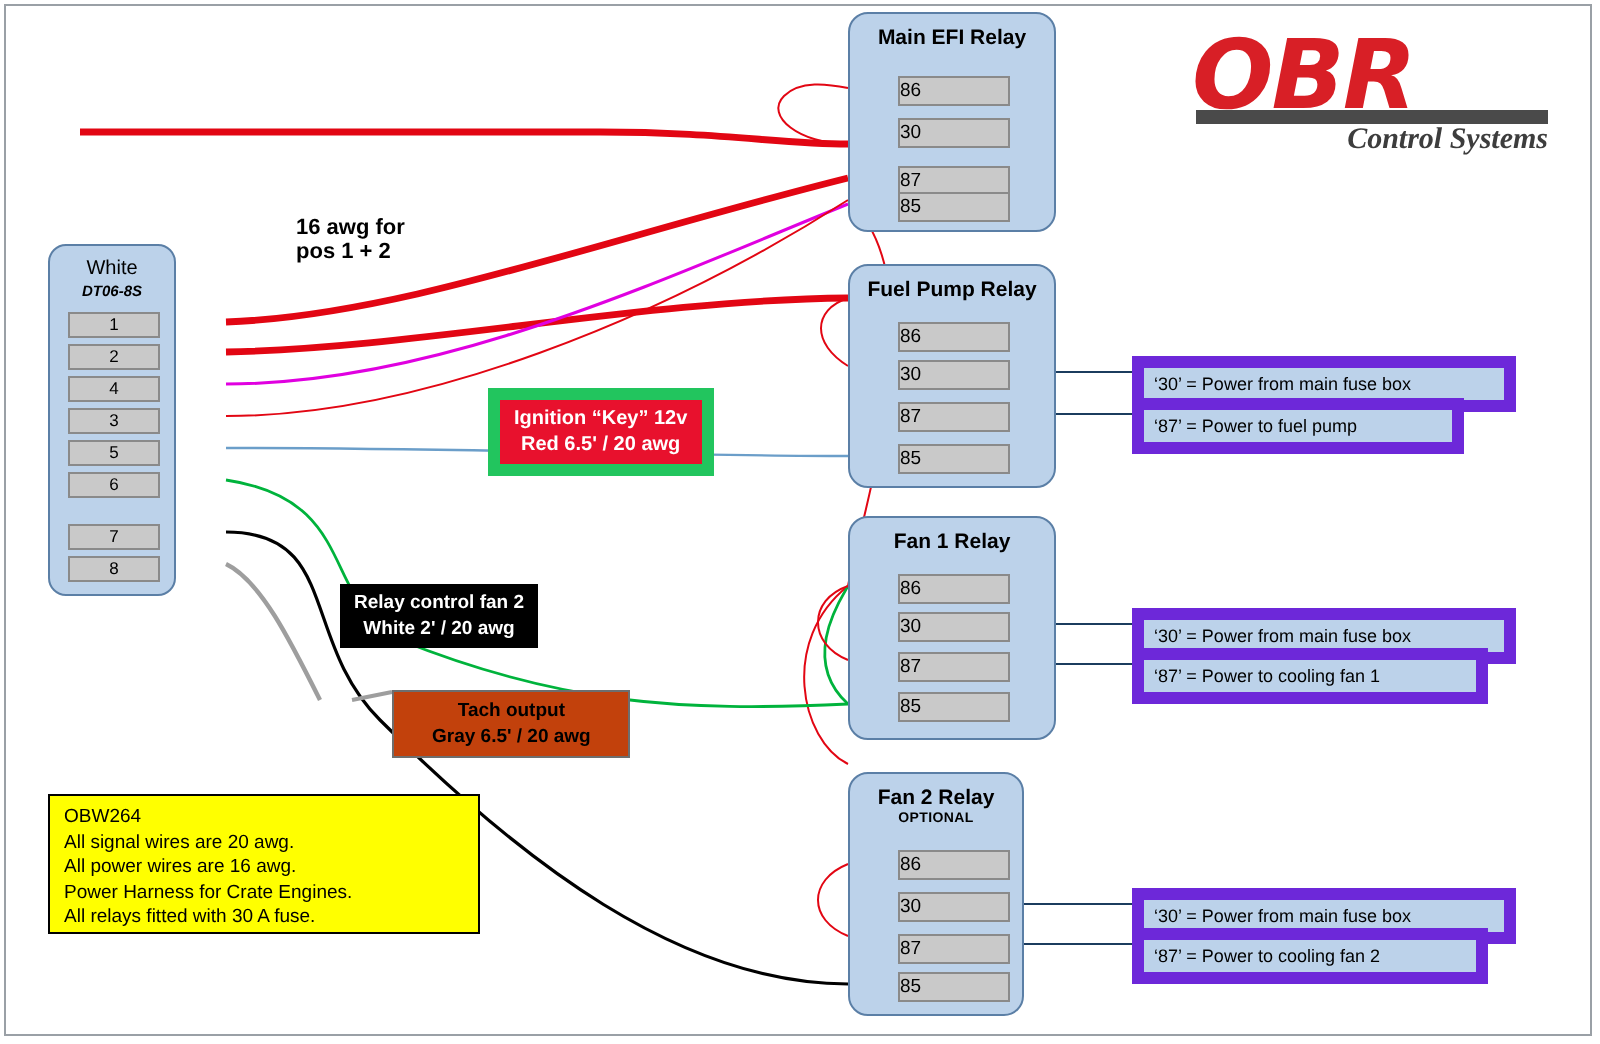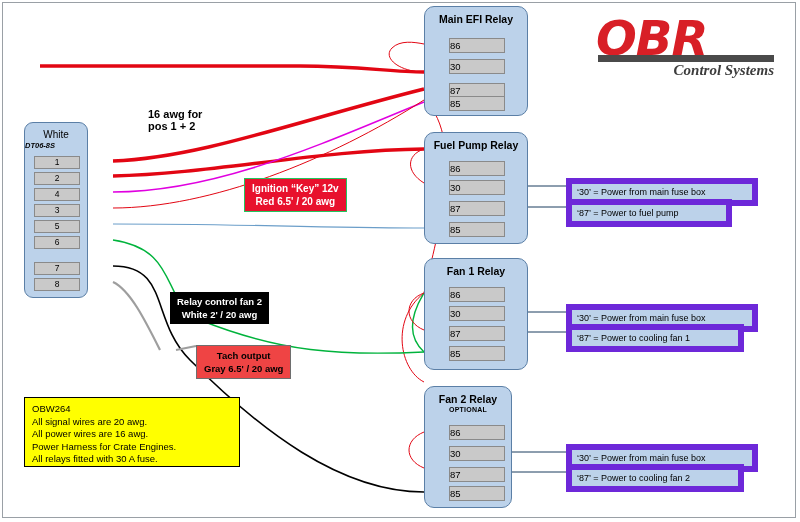--- a/index.html
+++ b/index.html
@@ -9,35 +9,35 @@
   svg.wires{position:absolute;left:0;top:0;width:800px;height:522px;}
 
   .relay{position:absolute;background:#bcd2ea;border:1px solid #5b7fa6;border-radius:10px;box-sizing:border-box;}
   .relay .rtitle{position:absolute;left:0;right:0;top:6px;text-align:center;font-size:10.5px;font-weight:bold;color:#000;}
   .relay .rsub{position:absolute;left:0;right:0;top:19px;text-align:center;font-size:7px;font-weight:bold;color:#000;letter-spacing:.2px;}
   .pin{position:absolute;width:56px;height:15px;background:#c9c9c9;border:1px solid #8a8a8a;box-sizing:border-box;
        font-size:9.5px;text-align:left;line-height:13px;color:#000;}
 
   .conn{position:absolute;background:#bcd2ea;border:1px solid #5b7fa6;border-radius:9px;box-sizing:border-box;}
   .conn .ctitle{position:absolute;left:0;right:0;top:6px;text-align:center;font-size:10px;color:#000;}
-  .conn .csub{position:absolute;left:0;right:0;top:18px;font-size:7.5px;font-style:italic;font-weight:bold;color:#000;}
+  .conn .csub{position:absolute;left:0;right:0;top:18px;text-align:center;font-size:7.5px;font-style:italic;font-weight:bold;color:#000;}
   .cpin{position:absolute;left:9px;width:46px;height:13px;background:#c9c9c9;border:1px solid #8a8a8a;box-sizing:border-box;
         font-size:8.5px;text-align:center;line-height:11px;color:#000;}
 
   .callout{position:absolute;background:#bcd2ea;border:6px solid #6d28d9;box-sizing:border-box;
            font-size:9px;color:#000;padding:2px 5px;white-space:nowrap;line-height:12px;}
 
   .lbl{position:absolute;color:#000;}
   .t-battery{left:50px;top:26px;font-size:11px;font-weight:bold;line-height:14px;text-align:center;width:200px;color:#000;}
   .t-16awg{left:148px;top:108px;font-size:11px;font-weight:bold;color:#000;}
 
   .tagbox{position:absolute;box-sizing:border-box;text-align:center;}
-  .tag-red{background:#e8112d;border:1px solid #22c55e;color:#fff;font-weight:bold;font-size:10px;line-height:13px;padding:3px 7px;}
+  .tag-red{background:#e8112d;border:6px solid #22c55e;color:#fff;font-weight:bold;font-size:10px;line-height:13px;padding:3px 7px;margin-top:16px;}
   .tag-black{background:#000;color:#fff;font-weight:bold;font-size:9.5px;line-height:13px;padding:3px 7px;}
-  .tag-gray{background:#ef4444;border:1px solid #6e6e6e;color:#000;font-weight:bold;font-size:9.5px;line-height:13px;padding:3px 7px;}
+  .tag-gray{background:#c2410c;border:1px solid #6e6e6e;color:#000;font-weight:bold;font-size:9.5px;line-height:13px;padding:3px 19px;}
 
   .notebox{position:absolute;left:24px;top:397px;width:216px;height:70px;background:#ffff00;border:1px solid #000;box-sizing:border-box;
            padding:5px 7px;font-size:9.5px;line-height:12.6px;color:#000;}
 
   .logo{position:absolute;left:596px;top:14px;width:182px;height:66px;}
   .logo .obr{position:absolute;left:0;top:0;font-size:48px;font-weight:bold;font-style:italic;color:#d81f26;letter-spacing:-1px;
              font-family:"DejaVu Sans",sans-serif;line-height:48px;}
   .logo .bar{position:absolute;left:2px;top:41px;width:176px;height:7px;background:#4a4a4a;}
   .logo .cs{position:absolute;right:4px;top:48px;font-size:15px;font-style:italic;font-weight:bold;color:#3d3d3d;
             font-family:"Liberation Serif",serif;}

